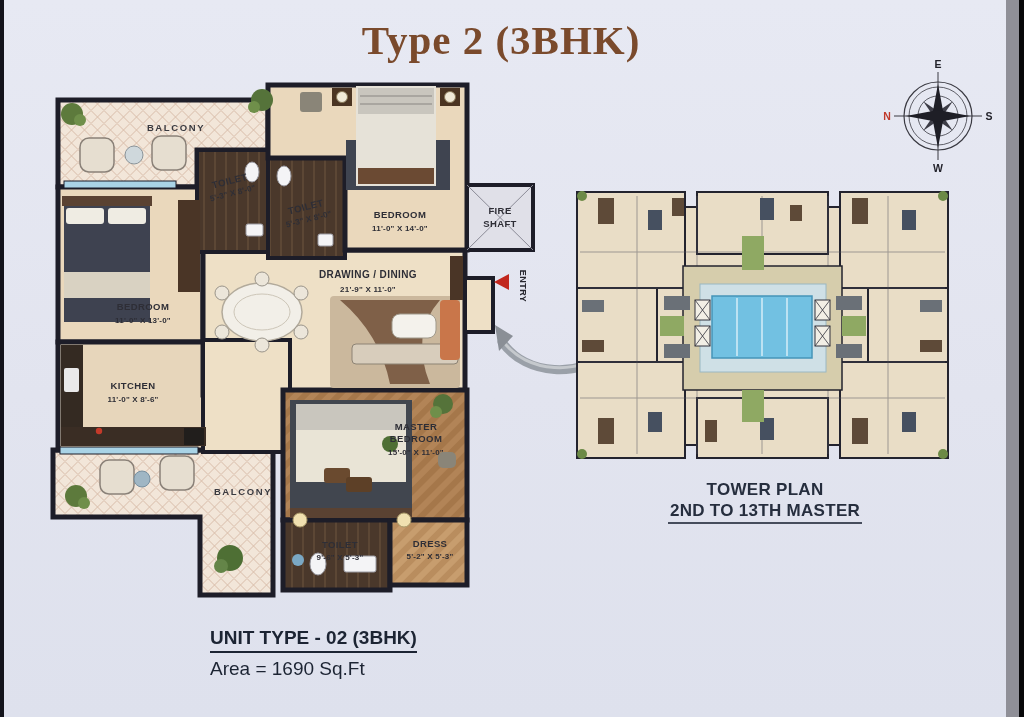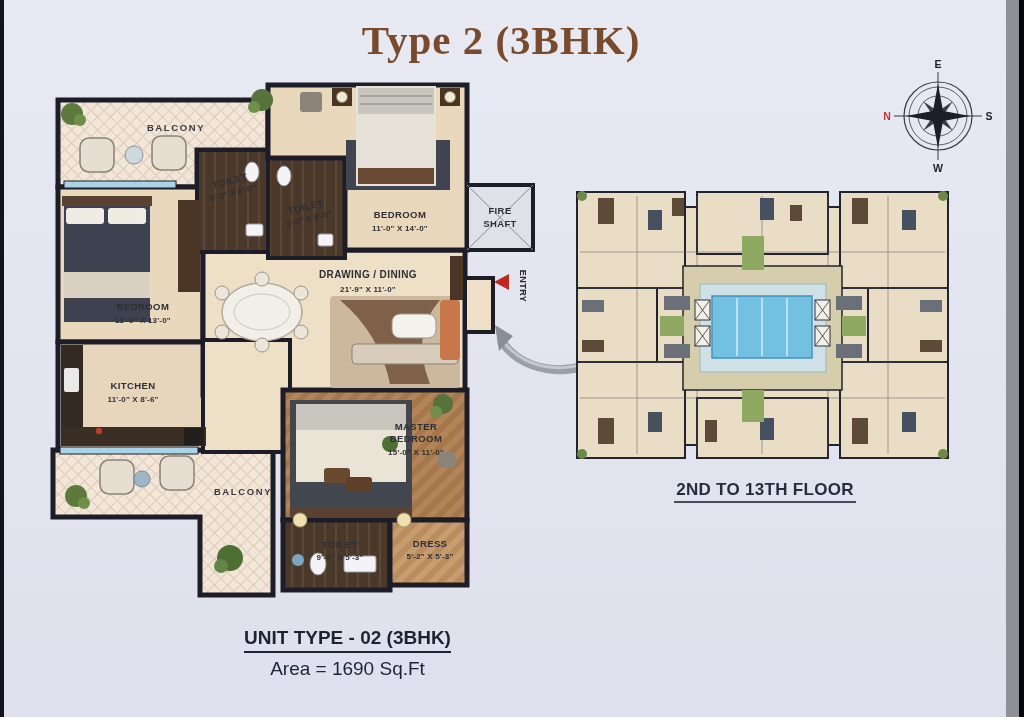--- a/index.html
+++ b/index.html
@@ -6,21 +6,21 @@
   .stage{position:relative;width:1024px;height:717px;overflow:hidden;
          background:linear-gradient(180deg,#e7e9f3 0%,#e2e4ef 55%,#dee1ed 100%);
          font-family:"Liberation Sans","DejaVu Sans",sans-serif;}
   .page-title{position:absolute;top:16px;left:4px;right:26px;text-align:center;
          font-family:"Liberation Serif","DejaVu Serif",serif;font-weight:700;
          font-size:41px;color:#7a4a2c;letter-spacing:1px;}
   .plan-svg{position:absolute;top:0;left:0;}
   .tower-caption{position:absolute;top:479px;left:640px;width:250px;text-align:center;
          font-weight:700;font-size:17px;line-height:21px;color:#262e3e;letter-spacing:.3px;}
   .tower-caption .l2{display:inline-block;border-bottom:2px solid rgba(42,50,66,.85);padding:0 2px 1px;}
-  .footer-block{position:absolute;top:627px;left:210px;width:275px;text-align:center;color:#1c2433;}
+  .footer-block{position:absolute;top:627px;left:210px;width:275px;text-align:left;color:#1c2433;}
   .footer-block .unit-type{display:inline-block;font-weight:700;font-size:19px;
          border-bottom:2.5px solid #1c2433;padding-bottom:2px;}
   .footer-block .area{margin-top:5px;font-weight:400;font-size:19px;}
   
   text{font-family:"Liberation Sans","DejaVu Sans",sans-serif;fill:#2e2e36;}
   .rl{font-size:9.5px;font-weight:700;letter-spacing:.4px;}
   .rd{font-size:8px;font-weight:700;letter-spacing:.2px;}
   .balc{font-size:9.5px;font-weight:700;letter-spacing:1.6px;fill:#3a3a40;}
   .big{font-size:10px;}
   .compass-letter{font-size:10.5px;font-weight:700;fill:#22222a;}
@@ -295,21 +295,22 @@
       <text class="compass-letter" x="938" y="172" text-anchor="middle">W</text>
       <text class="compass-letter compass-north" x="887" y="120" text-anchor="middle">N</text>
     </g>
 
     <rect x="0" y="0" width="4" height="717" fill="#13131b"></rect>
     <rect x="1006" y="0" width="13" height="717" fill="#8f8f97"></rect>
     <rect x="1019" y="0" width="5" height="717" fill="#070709"></rect>
   </svg>
 
   <div class="tower-caption">
-    <div class="l2">2ND TO 13TH FLOOR</div>
+    <div>TOWER PLAN</div>
+    <div class="l2">2ND TO 13TH MASTER</div>
   </div>
 
   <div class="footer-block">
     <div class="unit-type">UNIT TYPE - 02 (3BHK)</div>
     <div class="area">Area = 1690 Sq.Ft</div>
   </div>
 
 </div>
 
 </body></html>

